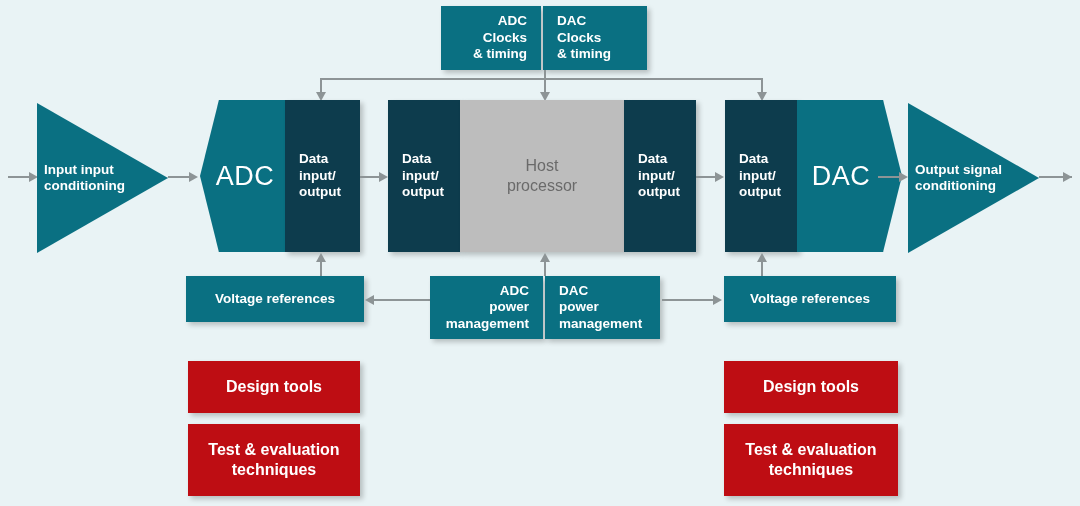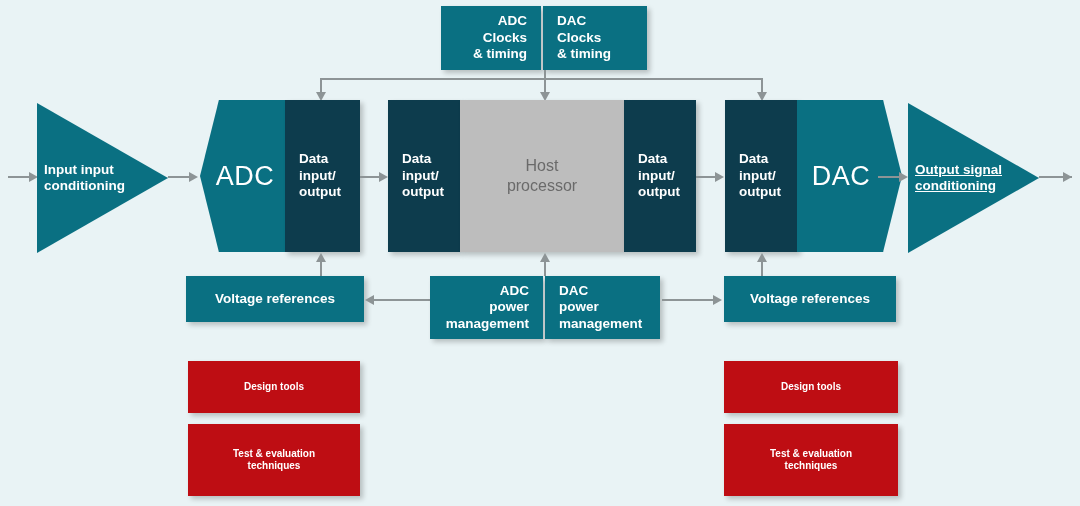--- a/index.html
+++ b/index.html
@@ -84,21 +84,21 @@
   .arrow-r, .arrow-l, .arrow-d, .arrow-u {
     position: absolute;
     width: 0; height: 0;
   }
   .arrow-r { border-top: 5px solid transparent; border-bottom: 5px solid transparent; border-left: 9px solid #8d9496; }
   .arrow-l { border-top: 5px solid transparent; border-bottom: 5px solid transparent; border-right: 9px solid #8d9496; }
   .arrow-d { border-left: 5px solid transparent; border-right: 5px solid transparent; border-top: 9px solid #8d9496; }
   .arrow-u { border-left: 5px solid transparent; border-right: 5px solid transparent; border-bottom: 9px solid #8d9496; }
 
   .fs13 { font-size: 13.5px; }
-  .fs14 { font-size: 10px; }
+  .fs14 { font-size: 16px; }
   .fs26 { font-size: 27px; font-weight: normal; letter-spacing: .5px; }
   .fs16grey { font-size: 16px; font-weight: normal; }
 </style>
 </head>
 <body>
 
 <div id="canvas">
 
   <div class="blk teal shadow r pad-r fs13" style="left:441px; top:6px; width:100px; height:64px;">ADC
 Clocks
@@ -151,21 +151,21 @@
   <div class="blk darkteal shadow l pad-l fs13" style="left:725px; top:100px; width:73px; height:152px;">Data
 input/
 output</div>
   <div class="pent-right shadow" style="left:797px; top:100px; width:105px; height:152px;"></div>
   <div class="shape-label c fs26" style="left:801px; top:100px; width:80px; height:152px;">DAC</div>
 
   <div class="hline" style="left:878px; top:176px; width:22px;"></div>
   <div class="arrow-r" style="left:899px; top:172px;"></div>
 
   <div class="tri-right shadow" style="left:908px; top:103px; width:131px; height:150px;"></div>
-  <div class="shape-label l fs13" style="left:915px; top:103px; width:112px; height:150px;text-decoration:underline;">Output signal
+  <div class="shape-label l fs13" style="left:915px; top:103px; width:112px; height:150px;">Output signal
 conditioning</div>
 
   <div class="hline" style="left:1039px; top:176px; width:33px;"></div>
   <div class="arrow-r" style="left:1063px; top:172px;"></div>
 
   <div class="vline" style="left:320px; top:262px; height:14px;"></div>
   <div class="arrow-u" style="left:316px; top:253px;"></div>
   <div class="vline" style="left:544px; top:262px; height:14px;"></div>
   <div class="arrow-u" style="left:540px; top:253px;"></div>
   <div class="vline" style="left:761px; top:262px; height:14px;"></div>

